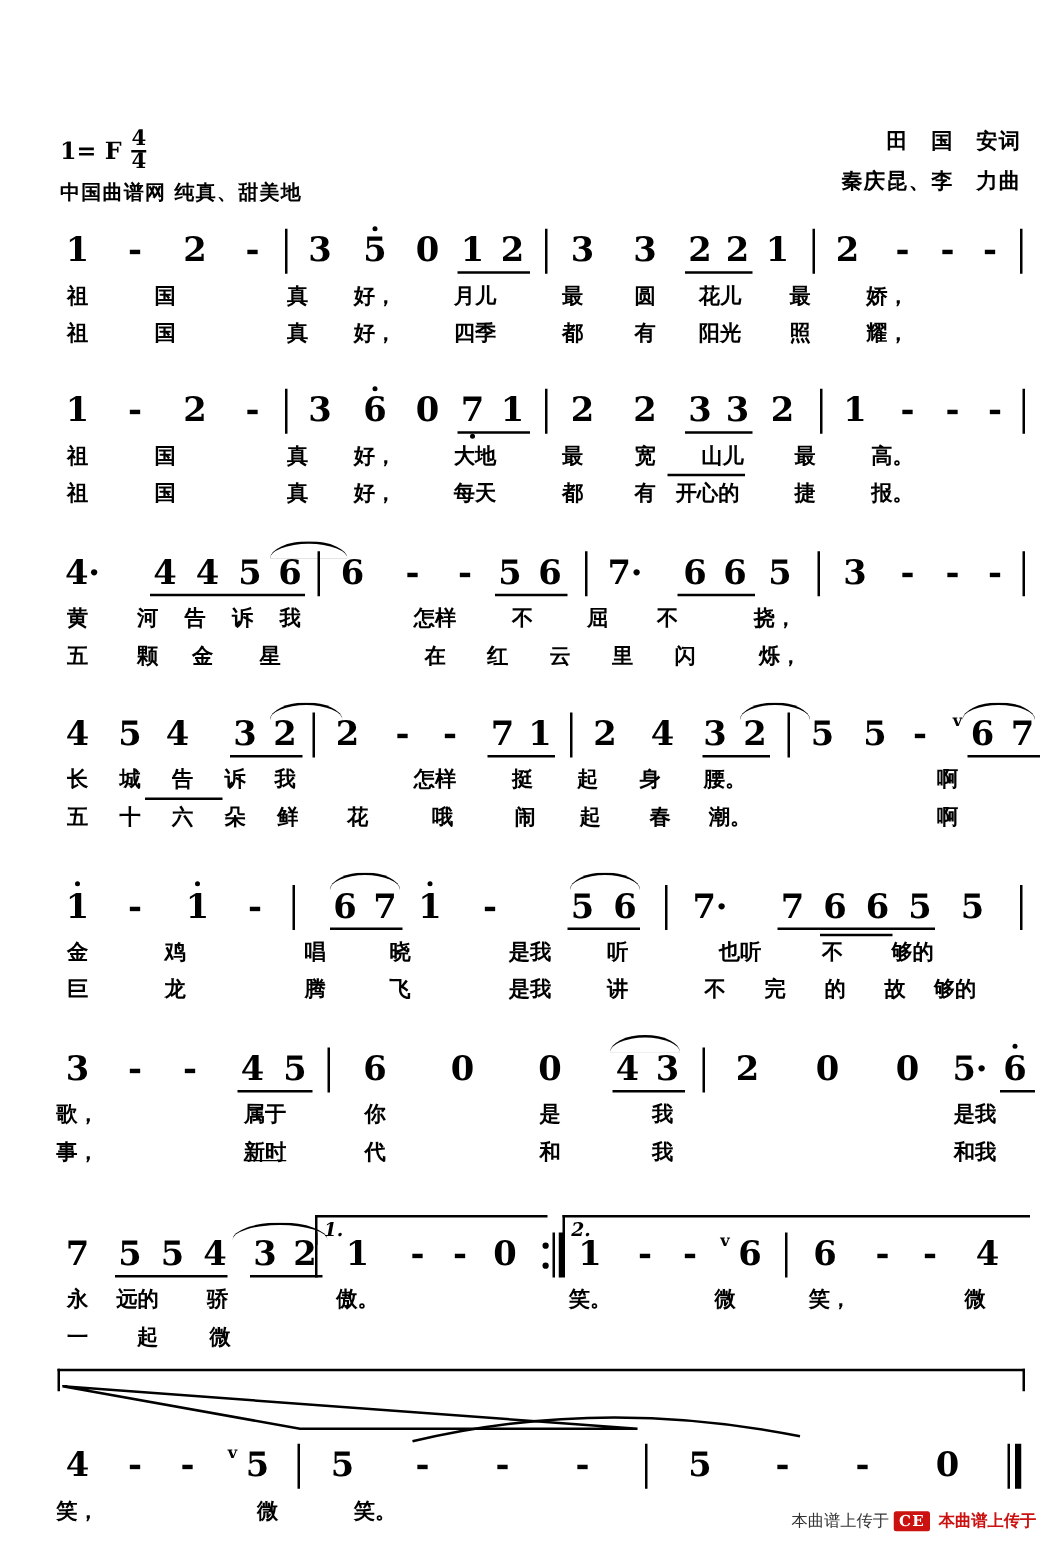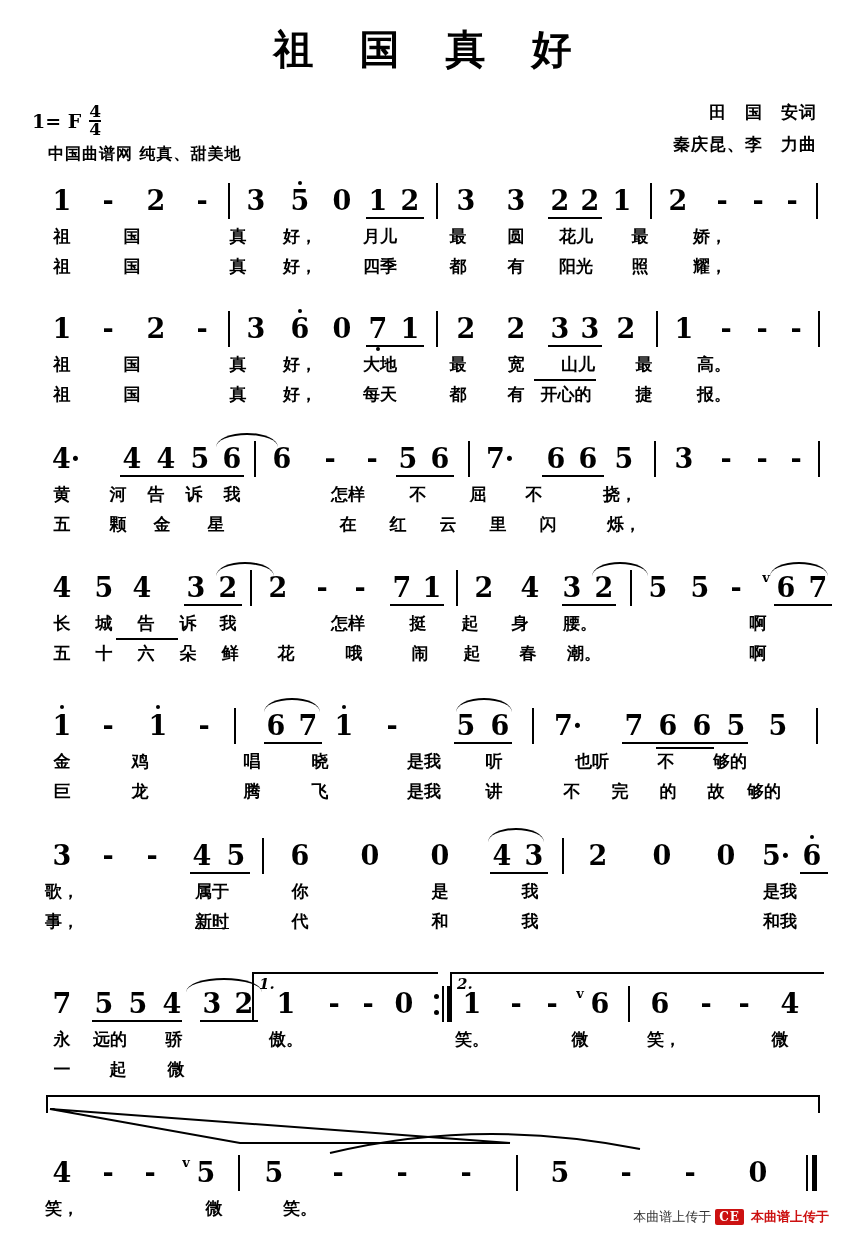--- a/index.html
+++ b/index.html
@@ -41,21 +41,21 @@
     width: 845px;
     text-align: center;
     font-family: "DejaVu Serif", "Liberation Serif", serif;
     font-size: 17px;
     font-weight: bold;
     letter-spacing: 3px;
   }
   .keysig {
     position: absolute;
     top: 104px;
-    left: 32px;
+    left: 48px;
     font-family: "DejaVu Serif", "Liberation Serif", serif;
     font-size: 19px;
     font-weight: bold;
     display: flex;
     align-items: center;
   }
   .keysig .meter {
     display: inline-block;
     margin-left: 8px;
     line-height: 0.92;
@@ -199,21 +199,20 @@
     border-radius: 2px;
     letter-spacing: 1px;
   }
   .footer .site { color: #cc1111; font-weight: bold; margin-left: 3px; }
 </style>
 </head>
 <body>
 
 <div class="sheet">
 
-  <div class="title">祖 国 真 好</div>
 
   <div class="keysig">
     <span>1= F</span>
     <span class="meter">
       <span class="num">4</span>
       <span class="den">4</span>
     </span>
   </div>
   <div class="tempo">中国曲谱网  纯真、甜美地</div>
   <div class="credit c1">田　国　安词</div>

